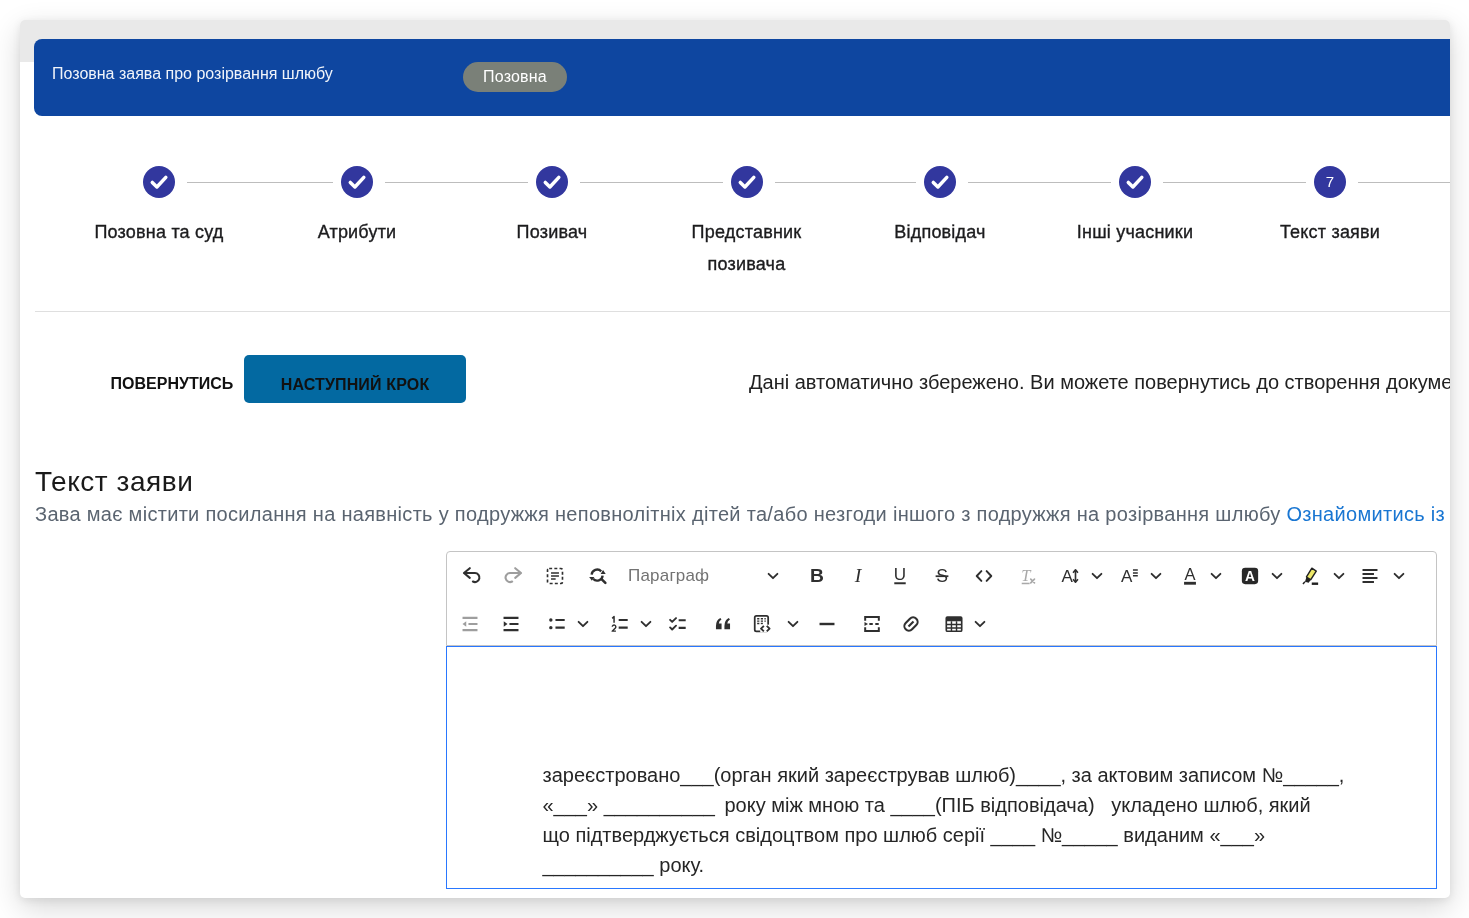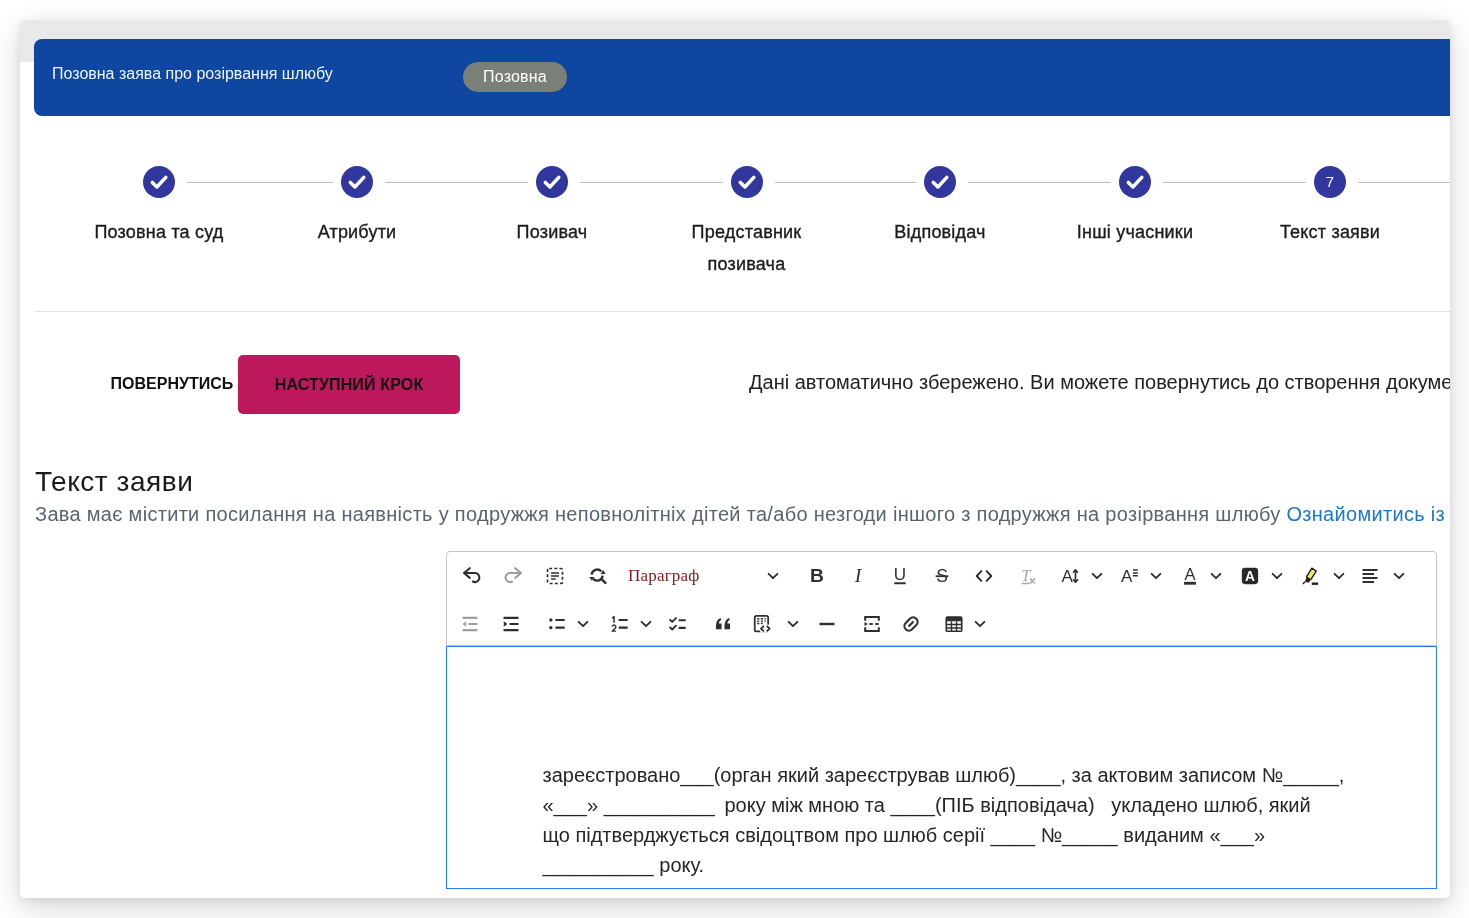--- a/index.html
+++ b/index.html
@@ -13,33 +13,33 @@
   .pill{position:absolute;left:443px;top:42px;width:104px;height:30px;border-radius:15px;background:#7a8078;
         color:#fff;font-size:16px;letter-spacing:0.2px;text-align:center;line-height:29px;}
   .circ{position:absolute;width:32px;height:32px;border-radius:50%;background:#32379e;top:146px;}
   .circ svg{position:absolute;left:0;top:0;}
   .circ .num{position:absolute;width:32px;text-align:center;top:0;line-height:31px;color:#fff;font-size:15px;}
   .conn{position:absolute;top:162px;height:1px;background:#bdbdbd;}
   .slabel{position:absolute;top:196px;width:220px;text-align:center;font-size:18px;font-weight:400;-webkit-text-stroke:0.35px #1c1c1e;color:#1c1c1e;line-height:32px;letter-spacing:0.2px;}
   .divider{position:absolute;left:15px;top:291px;right:0;height:1px;background:#dfdfdf;}
   .backbtn{position:absolute;left:54.6px;top:333.5px;height:59px;line-height:59px;
            font-size:16px;font-weight:700;color:#111;letter-spacing:0px;margin-left:36px;}
-  .nextbtn{position:absolute;left:218px;top:335px;width:222px;height:59px;line-height:60px;text-align:center;
-           background:#be185d;border-radius:5px;font-size:16px;font-weight:700;color:#111;letter-spacing:0.15px;}
+  .nextbtn{position:absolute;left:224px;top:335px;width:222px;height:48px;line-height:60px;text-align:center;
+           background:#0369a1;border-radius:5px;font-size:16px;font-weight:700;color:#111;letter-spacing:0.15px;}
   .saved{position:absolute;left:729px;top:351px;font-size:20px;color:#212121;white-space:nowrap;}
   .h1{position:absolute;left:15px;top:445.5px;font-size:28px;letter-spacing:0.55px;color:#1a1a1a;font-weight:400;}
   .sub{position:absolute;left:15px;top:482.5px;font-size:20px;letter-spacing:0.3px;color:#5a6470;white-space:nowrap;}
   .sub a{color:#1976d2;text-decoration:none;}
   .toolbar{position:absolute;left:426px;top:531px;width:991px;height:95px;border:1px solid #c4c4c4;
            border-radius:4px 4px 0 0;background:#fff;box-sizing:border-box;}
   .editor{position:absolute;left:426px;top:626px;width:991px;height:243px;border:1.5px solid #2977ff;
           background:#fff;box-sizing:border-box;}
   .ibtn{position:absolute;width:24px;height:24px;}
   .ibtn svg{position:absolute;left:50%;top:50%;transform:translate(-50%,-50%) scale(1.1);}
-  .ptext{position:absolute;left:608px;top:545.5px;line-height:20px;font-size:17px;letter-spacing:0.2px;color:#7f1d1d;font-family:Liberation Serif, serif;}
+  .ptext{position:absolute;left:608px;top:545.5px;line-height:20px;font-size:17px;letter-spacing:0.2px;color:#737373;}
   .etext{position:absolute;left:522.5px;top:739.5px;font-size:20px;line-height:30px;color:#262626;white-space:nowrap;}
 </style>
 </head>
 <body>
 <div class="card">
   <div class="topstrip"></div>
   <div class="bluebar">
       <span class="bartitle">Позовна заява про розірвання шлюбу</span>
     </div>
   <div class="pill">Позовна</div>

